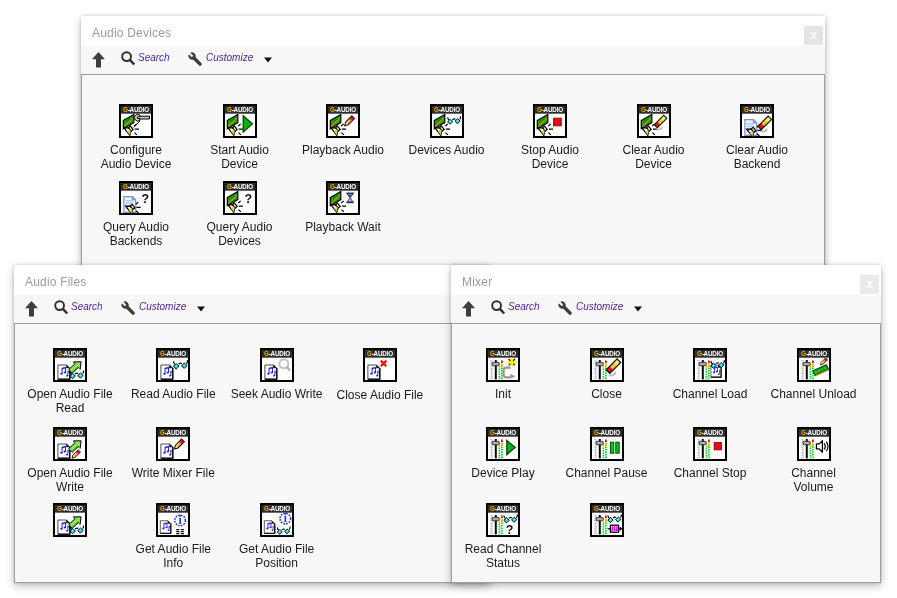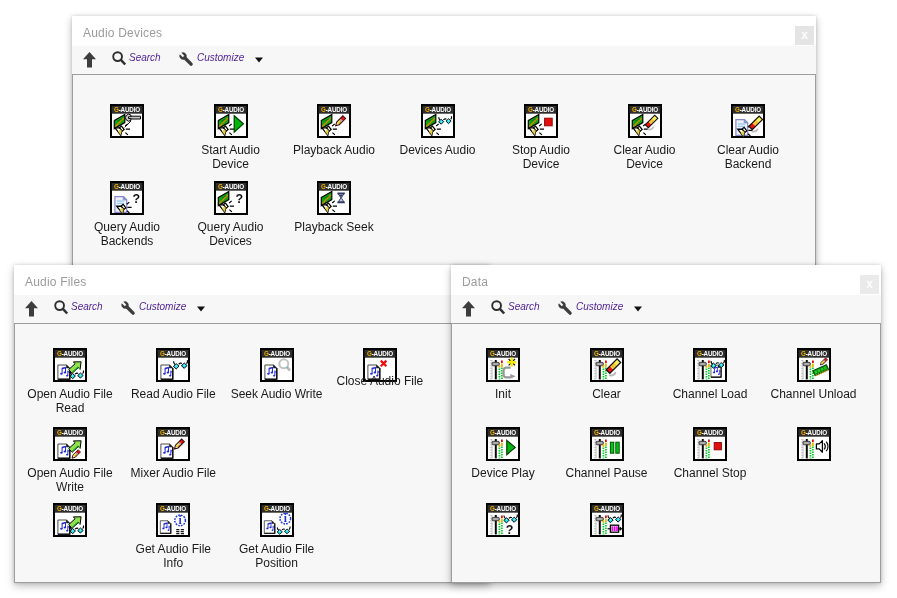--- a/index.html
+++ b/index.html
@@ -14,21 +14,21 @@
 .bar { position:absolute; left:0; top:30px; right:0; height:28px; background:#f7f7f7; }
 .bt { position:absolute; top:5.5px; font-size:10px; color:#4c1d95;font-style:italic; }
 .cnt { position:absolute; left:0; top:58px; right:0; bottom:0;
   background:#f7f7f7; border:1px solid #9d9d9d; }
 .ic { position:absolute; width:34px; height:34px; }
 .ic svg { display:block; }
 .lb { position:absolute; width:112px; text-align:center; font-size:12px;
   line-height:14.7px; color:#1a1a1a; }
 </style></head>
 <body>
-<div class="win" style="left:72px;top:16px;width:744px;height:276px">
+<div class="win" style="left:81px;top:16px;width:744px;height:276px">
     <div class="ttl">Audio Devices</div>
     <div class="cls" style="background:#e4e4e4">x</div>
     <div class="bar">
       <svg width="13" height="16" viewBox="0 0 13 16" style="position:absolute;left:11px;top:6px">
         <polygon points="6.5,0 13,7.2 9,7.2 9,15.6 4,15.6 4,7.2 0,7.2" fill="#3d3d3d"></polygon>
       </svg>
       <svg width="15" height="16" viewBox="0 0 15 16" style="position:absolute;left:40px;top:5px">
         <circle cx="5.6" cy="5.6" r="4.4" fill="none" stroke="#2f2f2f" stroke-width="1.9"></circle>
         <path d="M8.9,8.9 l4.3,4.6" stroke="#2f2f2f" stroke-width="2.5"></path>
       </svg>
@@ -60,20 +60,21 @@
           <polygon points="10.9,23.9 7.2,20.9 7.2,30.4 10.9,27.4" fill="#fffce2" stroke="#000" stroke-width="1.2" stroke-linejoin="miter"></polygon>
           <rect x="10.9" y="23.5" width="2.5" height="4.4" fill="#fffce2" stroke="#000" stroke-width="1.2"></rect>
           <polygon points="7.2,25.6 10.9,25.6 10.9,27.4 7.2,30.4" fill="#e2c83e" fill-opacity="0.85"></polygon>
         </g>
         <path d="M15.8,25.2 h4.2 M15.2,22.0 l2.5,-2.1 M15.4,28.6 l2.5,2.3" stroke="#000" stroke-width="1.2" fill="none"></path>
         <path d="M20.5,12.2 h10 v2.8 h-10" fill="#c8c8c8" stroke="#000" stroke-width="1.0"></path>
         <path d="M20.9,11 a3.4,3.4 0 1 0 0,5.4 l-0.1,-1.9 -2.3,0 0,-1.7 2.3,0 z" fill="#c8c8c8" stroke="#000" stroke-width="1.0"></path>
         <path d="M14.6,23.4 l6.4,-6.4" stroke="#000" stroke-width="0.9" fill="none"></path>
       </svg>
     </div>
+    <div class="lb" style="left:-1px;top:126.5px">Configure<br>Audio Device</div>
     <div class="ic" style="left:141.5px;top:88px">
       <svg width="34" height="34" viewBox="0 0 34 34">
         <rect x="0" y="0" width="34" height="34" fill="#000"></rect>
         <rect x="1.6" y="2" width="30.8" height="7.2" fill="#2e2e2e"></rect>
         <rect x="2" y="9.6" width="30" height="22.4" fill="#fff"></rect>
         <text x="17.0" y="7.9" font-family="Liberation Sans" font-size="6.3" font-weight="bold" text-anchor="middle" letter-spacing="-0.15"><tspan fill="#f0b000">G</tspan><tspan fill="#fff">-AUDIO</tspan></text>
         <polygon points="4.3,16.6 14.8,10.6 14.8,18.6 4.3,24.6" fill="#0ca613" stroke="#000" stroke-width="1.2"></polygon>
         <line x1="5.4" y1="22.4" x2="13.8" y2="14.0" stroke="#d88400" stroke-width="1.4"></line>
         <line x1="7.2" y1="17.4" x2="11.8" y2="14.9" stroke="#056d08" stroke-width="0.8"></line>
         <g transform="rotate(-38 10.3 25.6)">
@@ -268,21 +269,21 @@
           <polygon points="10.9,23.9 7.2,20.9 7.2,30.4 10.9,27.4" fill="#fffce2" stroke="#000" stroke-width="1.2" stroke-linejoin="miter"></polygon>
           <rect x="10.9" y="23.5" width="2.5" height="4.4" fill="#fffce2" stroke="#000" stroke-width="1.2"></rect>
           <polygon points="7.2,25.6 10.9,25.6 10.9,27.4 7.2,30.4" fill="#e2c83e" fill-opacity="0.85"></polygon>
         </g>
         <path d="M15.8,25.2 h4.2 M15.2,22.0 l2.5,-2.1 M15.4,28.6 l2.5,2.3" stroke="#000" stroke-width="1.2" fill="none"></path>
         <path d="M20.4,12.4 h7.4 M20.4,21.4 h7.4" stroke="#303860" stroke-width="1.6" fill="none"></path>
         <path d="M21.4,13 h5.4 l-2.1,3.2 v1.4 l2.1,3.2 h-5.4 l2.1,-3.2 v-1.4 z" fill="#c6d0ee" stroke="#303860" stroke-width="1.0"></path>
         <path d="M22.6,14 h3 l-1.5,2.3 z" fill="#303860"></path>
       </svg>
     </div>
-    <div class="lb" style="left:206px;top:203.5px">Playback Seek</div>
+    <div class="lb" style="left:206px;top:203.5px">Playback Wait</div>
   </div>
 <div class="win" style="left:14px;top:265px;width:476px;height:318px">
     <div class="ttl">Audio Files</div>
     <div class="cls" style="background:#eaeaea">x</div>
     <div class="bar">
       <svg width="13" height="16" viewBox="0 0 13 16" style="position:absolute;left:11px;top:6px">
         <polygon points="6.5,0 13,7.2 9,7.2 9,15.6 4,15.6 4,7.2 0,7.2" fill="#3d3d3d"></polygon>
       </svg>
       <svg width="15" height="16" viewBox="0 0 15 16" style="position:absolute;left:40px;top:5px">
         <circle cx="5.6" cy="5.6" r="4.4" fill="none" stroke="#2f2f2f" stroke-width="1.9"></circle>
@@ -392,21 +393,21 @@
         <path d="M9.1,20.6 v5.0 M12.5,19.6 v4.8" stroke="#2228d8" stroke-width="1.0" fill="none"></path>
         <ellipse cx="8.4" cy="25.7" rx="1.3" ry="1.0" fill="#2228d8"></ellipse>
         <ellipse cx="11.9" cy="24.5" rx="1.3" ry="1.0" fill="#2228d8"></ellipse>
         <path d="M14.8,22.8 v4.8" stroke="#2228d8" stroke-width="0.9" fill="none"></path>
         <path d="M14.8,22.8 q1.5,0.6 1.1,2.4" stroke="#2228d8" stroke-width="0.8" fill="none"></path>
         <ellipse cx="14.2" cy="27.7" rx="1.1" ry="0.9" fill="#2228d8"></ellipse>
         <path d="M16.85,20.1 v11.1 h-12.0" fill="none" stroke="#000" stroke-width="1.3"></path>
         <path d="M17.8,12.6 l5.6,5.6 M23.4,12.6 l-5.6,5.6" stroke="#ee0c0c" stroke-width="2.2" fill="none"></path>
       </svg>
     </div>
-    <div class="lb" style="left:309.9px;top:109px">Close Audio File</div>
+    <div class="lb" style="left:309.9px;top:123px">Close Audio File</div>
     <div class="ic" style="left:39px;top:162px">
       <svg width="34" height="34" viewBox="0 0 34 34">
         <rect x="0" y="0" width="34" height="34" fill="#000"></rect>
         <rect x="1.6" y="2" width="30.8" height="7.2" fill="#2e2e2e"></rect>
         <rect x="2" y="9.6" width="30" height="22.4" fill="#fff"></rect>
         <text x="17.0" y="7.9" font-family="Liberation Sans" font-size="6.3" font-weight="bold" text-anchor="middle" letter-spacing="-0.15"><tspan fill="#f0b000">G</tspan><tspan fill="#fff">-AUDIO</tspan></text>
         <path d="M4.9,17 h8.7 l3.1,3.1 v11.3 h-11.8 z" fill="#fff" stroke="#4a4a4a" stroke-width="1.0"></path>
         <path d="M13.2,16.6 v3.7 h3.7 z" fill="#181818"></path>
         <polygon points="8.7,19.8 12.9,18.7 12.9,20.3 8.7,21.4" fill="#2228d8"></polygon>
         <path d="M9.1,20.6 v5.0 M12.5,19.6 v4.8" stroke="#2228d8" stroke-width="1.0" fill="none"></path>
@@ -452,21 +453,21 @@
           <polygon points="3.4,-1.9 3.4,1.9 6.8,1.9 6.8,-1.9" fill="#f4e14a"></polygon>
           <polygon points="3.4,0.4 6.8,0.4 6.8,1.9 3.4,1.9" fill="#c09008"></polygon>
           <polygon points="0,0 3.4,-1.9 3.4,1.9" fill="#f4e9c0" stroke="none"></polygon>
           <polygon points="0,0 1.4,-0.45 1.4,0.45" fill="#181818"></polygon>
           <rect x="6.8" y="-1.9" width="1.8" height="3.8" fill="#a8a8a8"></rect>
           <rect x="8.6" y="-1.9" width="3.4" height="3.8" fill="#e80f0f"></rect>
           <path d="M0,0 L3.4,-1.9 H12.2 V1.9 H3.4 Z" fill="none" stroke="#3c0808" stroke-width="1.0"></path>
         </g>
       </svg>
     </div>
-    <div class="lb" style="left:103.3px;top:200.5px">Mixer Audio File</div>
+    <div class="lb" style="left:103.3px;top:200.5px">Write Mixer File</div>
     <div class="ic" style="left:39px;top:238px">
       <svg width="34" height="34" viewBox="0 0 34 34">
         <rect x="0" y="0" width="34" height="34" fill="#000"></rect>
         <rect x="1.6" y="2" width="30.8" height="7.2" fill="#2e2e2e"></rect>
         <rect x="2" y="9.6" width="30" height="22.4" fill="#fff"></rect>
         <text x="17.0" y="7.9" font-family="Liberation Sans" font-size="6.3" font-weight="bold" text-anchor="middle" letter-spacing="-0.15"><tspan fill="#f0b000">G</tspan><tspan fill="#fff">-AUDIO</tspan></text>
         <path d="M4.9,17 h8.7 l3.1,3.1 v11.3 h-11.8 z" fill="#fff" stroke="#4a4a4a" stroke-width="1.0"></path>
         <path d="M13.2,16.6 v3.7 h3.7 z" fill="#181818"></path>
         <polygon points="8.7,19.8 12.9,18.7 12.9,20.3 8.7,21.4" fill="#2228d8"></polygon>
         <path d="M9.1,20.6 v5.0 M12.5,19.6 v4.8" stroke="#2228d8" stroke-width="1.0" fill="none"></path>
@@ -542,21 +543,21 @@
           <path d="M5.6,2.5 q1.9,-1.6 3.2,-0.6" stroke="#000" stroke-width="1.1" fill="none"></path>
           <polygon points="3.3,2.0 6.0,4.4 3.3,7.1 0.6,4.6" fill="#20e4ee" stroke="#000" stroke-width="0.95" stroke-linejoin="round"></polygon>
           <polygon points="11.0,1.4 13.7,3.8 11.0,6.5 8.3,4.0" fill="#20e4ee" stroke="#000" stroke-width="0.95" stroke-linejoin="round"></polygon>
           <path d="M2.8,3.3 l0.9,0.8 M10.5,2.7 l0.9,0.8" stroke="#fff" stroke-width="0.8" fill="none"></path>
         </g>
       </svg>
     </div>
     <div class="lb" style="left:206.6px;top:276.5px">Get Audio File<br>Position</div>
   </div>
 <div class="win" style="left:451px;top:265px;width:430px;height:318px">
-    <div class="ttl">Data</div>
+    <div class="ttl">Mixer</div>
     <div class="cls" style="background:#eaeaea">x</div>
     <div class="bar">
       <svg width="13" height="16" viewBox="0 0 13 16" style="position:absolute;left:11px;top:6px">
         <polygon points="6.5,0 13,7.2 9,7.2 9,15.6 4,15.6 4,7.2 0,7.2" fill="#3d3d3d"></polygon>
       </svg>
       <svg width="15" height="16" viewBox="0 0 15 16" style="position:absolute;left:40px;top:5px">
         <circle cx="5.6" cy="5.6" r="4.4" fill="none" stroke="#2f2f2f" stroke-width="1.9"></circle>
         <path d="M8.9,8.9 l4.3,4.6" stroke="#2f2f2f" stroke-width="2.5"></path>
       </svg>
       <span class="bt" style="left:57px">Search</span>
@@ -617,21 +618,21 @@
         <path d="M15.9,19.4 v12" stroke="#00cc22" stroke-width="1.7" stroke-dasharray="1.6 0.9"></path>
         <g transform="translate(18,23.6) scale(1.15) rotate(-45)">
           <rect x="0" y="-2.2" width="4.4" height="4.4" fill="#ee0f0f"></rect>
           <polygon points="4.4,-2.2 9.2,-2.2 9.2,2.2 4.4,2.2" fill="#f6c431"></polygon>
           <polygon points="9.2,-2.2 13.4,-2.2 13.4,2.2 9.2,2.2" fill="#f8ef52"></polygon>
           <path d="M0,-2.2 H13.4 V2.2 H0 Z" fill="none" stroke="#101010" stroke-width="1.1"></path>
           <path d="M-1.6,2.8 a5,5 0 0 0 6,2.4" stroke="#bbb" stroke-width="1.6" fill="none"></path>
         </g>
       </svg>
     </div>
-    <div class="lb" style="left:99.5px;top:121.5px">Clear</div>
+    <div class="lb" style="left:99.5px;top:121.5px">Close</div>
     <div class="ic" style="left:242px;top:83px">
       <svg width="34" height="34" viewBox="0 0 34 34">
         <rect x="0" y="0" width="34" height="34" fill="#000"></rect>
         <rect x="1.6" y="2" width="30.8" height="7.2" fill="#2e2e2e"></rect>
         <rect x="2" y="9.6" width="30" height="22.4" fill="#fff"></rect>
         <text x="17.0" y="7.9" font-family="Liberation Sans" font-size="6.3" font-weight="bold" text-anchor="middle" letter-spacing="-0.15"><tspan fill="#f0b000">G</tspan><tspan fill="#fff">-AUDIO</tspan></text>
         <path d="M6.0,12.2 v19" stroke="#bcbcbc" stroke-width="1.0" fill="none"></path>
         <path d="M4.0,12.6 h2 M4.0,15.2 h2 M4.0,17.8 h2 M4.0,20.4 h2 M4.0,23 h2 M4.0,25.6 h2 M4.0,28.2 h2 M4.0,30.8 h2" stroke="#bcbcbc" stroke-width="0.9" fill="none"></path>
         <path d="M9.8,12 v19.4" stroke="#0a0a0a" stroke-width="2.0" fill="none"></path>
         <rect x="6.0" y="14.3" width="7.4" height="3.5" rx="1.3" fill="#8e8e8e" stroke="#2a2a2a" stroke-width="0.8"></rect>
@@ -775,20 +776,21 @@
         <rect x="7.4" y="15.4" width="4.4" height="1.0" rx="0.5" fill="#cfcfcf"></rect>
         <path d="M13.4,17.4 v2.4" stroke="#dfb400" stroke-width="1.7"></path>
         <path d="M13.4,20.4 v11" stroke="#00cc22" stroke-width="1.7" stroke-dasharray="1.6 0.9"></path>
         <path d="M15.9,12.4 v2.6" stroke="#dd0000" stroke-width="1.7"></path>
         <path d="M15.9,15.4 v3.6" stroke="#dfb400" stroke-width="1.7"></path>
         <path d="M15.9,19.4 v12" stroke="#00cc22" stroke-width="1.7" stroke-dasharray="1.6 0.9"></path>
         <polygon points="25.4,13.6 22.2,16.9 19.4,16.9 19.4,21.9 22.2,21.9 25.4,25.2" fill="#fff" stroke="#000" stroke-width="1.25" stroke-linejoin="round"></polygon>
         <path d="M27.0,16.4 a4.2,4.2 0 0 1 0,6.0 M29.2,14.6 a7.6,7.6 0 0 1 0,9.6" stroke="#000" stroke-width="1.25" fill="none"></path>
       </svg>
     </div>
+    <div class="lb" style="left:306.5px;top:200.5px">Channel<br>Volume</div>
     <div class="ic" style="left:35px;top:238px">
       <svg width="34" height="34" viewBox="0 0 34 34">
         <rect x="0" y="0" width="34" height="34" fill="#000"></rect>
         <rect x="1.6" y="2" width="30.8" height="7.2" fill="#2e2e2e"></rect>
         <rect x="2" y="9.6" width="30" height="22.4" fill="#fff"></rect>
         <text x="17.0" y="7.9" font-family="Liberation Sans" font-size="6.3" font-weight="bold" text-anchor="middle" letter-spacing="-0.15"><tspan fill="#f0b000">G</tspan><tspan fill="#fff">-AUDIO</tspan></text>
         <path d="M6.0,12.2 v19" stroke="#bcbcbc" stroke-width="1.0" fill="none"></path>
         <path d="M4.0,12.6 h2 M4.0,15.2 h2 M4.0,17.8 h2 M4.0,20.4 h2 M4.0,23 h2 M4.0,25.6 h2 M4.0,28.2 h2 M4.0,30.8 h2" stroke="#bcbcbc" stroke-width="0.9" fill="none"></path>
         <path d="M9.8,12 v19.4" stroke="#0a0a0a" stroke-width="2.0" fill="none"></path>
         <rect x="6.0" y="14.3" width="7.4" height="3.5" rx="1.3" fill="#8e8e8e" stroke="#2a2a2a" stroke-width="0.8"></rect>
@@ -802,20 +804,21 @@
           <path d="M2.4,3.0 q-2.0,-1.5 -1.5,-3.3" stroke="#000" stroke-width="1.2" fill="none"></path>
           <path d="M13.2,2.1 q1.5,-1.7 0.8,-3.3" stroke="#000" stroke-width="1.2" fill="none"></path>
           <path d="M5.6,2.5 q1.9,-1.6 3.2,-0.6" stroke="#000" stroke-width="1.1" fill="none"></path>
           <polygon points="3.3,2.0 6.0,4.4 3.3,7.1 0.6,4.6" fill="#20e4ee" stroke="#000" stroke-width="0.95" stroke-linejoin="round"></polygon>
           <polygon points="11.0,1.4 13.7,3.8 11.0,6.5 8.3,4.0" fill="#20e4ee" stroke="#000" stroke-width="0.95" stroke-linejoin="round"></polygon>
           <path d="M2.8,3.3 l0.9,0.8 M10.5,2.7 l0.9,0.8" stroke="#fff" stroke-width="0.8" fill="none"></path>
         </g>
         <text x="19.8" y="31.4" font-family="Liberation Sans" font-size="12.5" font-weight="bold" fill="#101010">?</text>
       </svg>
     </div>
+    <div class="lb" style="left:-4px;top:276.5px">Read Channel<br>Status</div>
     <div class="ic" style="left:138.5px;top:238px">
       <svg width="34" height="34" viewBox="0 0 34 34">
         <rect x="0" y="0" width="34" height="34" fill="#000"></rect>
         <rect x="1.6" y="2" width="30.8" height="7.2" fill="#2e2e2e"></rect>
         <rect x="2" y="9.6" width="30" height="22.4" fill="#fff"></rect>
         <text x="17.0" y="7.9" font-family="Liberation Sans" font-size="6.3" font-weight="bold" text-anchor="middle" letter-spacing="-0.15"><tspan fill="#f0b000">G</tspan><tspan fill="#fff">-AUDIO</tspan></text>
         <path d="M6.0,12.2 v19" stroke="#bcbcbc" stroke-width="1.0" fill="none"></path>
         <path d="M4.0,12.6 h2 M4.0,15.2 h2 M4.0,17.8 h2 M4.0,20.4 h2 M4.0,23 h2 M4.0,25.6 h2 M4.0,28.2 h2 M4.0,30.8 h2" stroke="#bcbcbc" stroke-width="0.9" fill="none"></path>
         <path d="M9.8,12 v19.4" stroke="#0a0a0a" stroke-width="2.0" fill="none"></path>
         <rect x="6.0" y="14.3" width="7.4" height="3.5" rx="1.3" fill="#8e8e8e" stroke="#2a2a2a" stroke-width="0.8"></rect>

